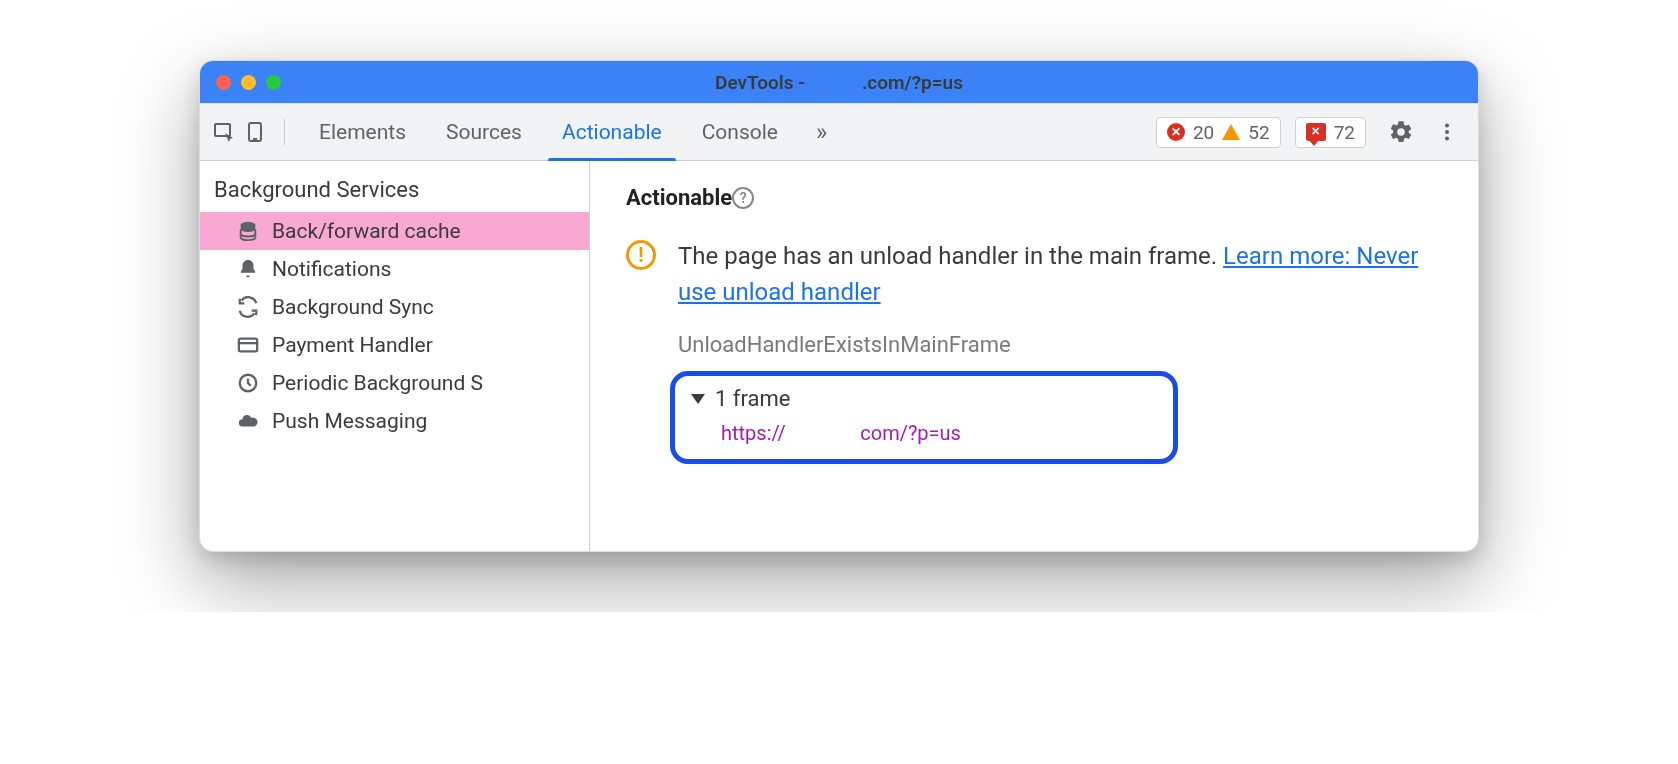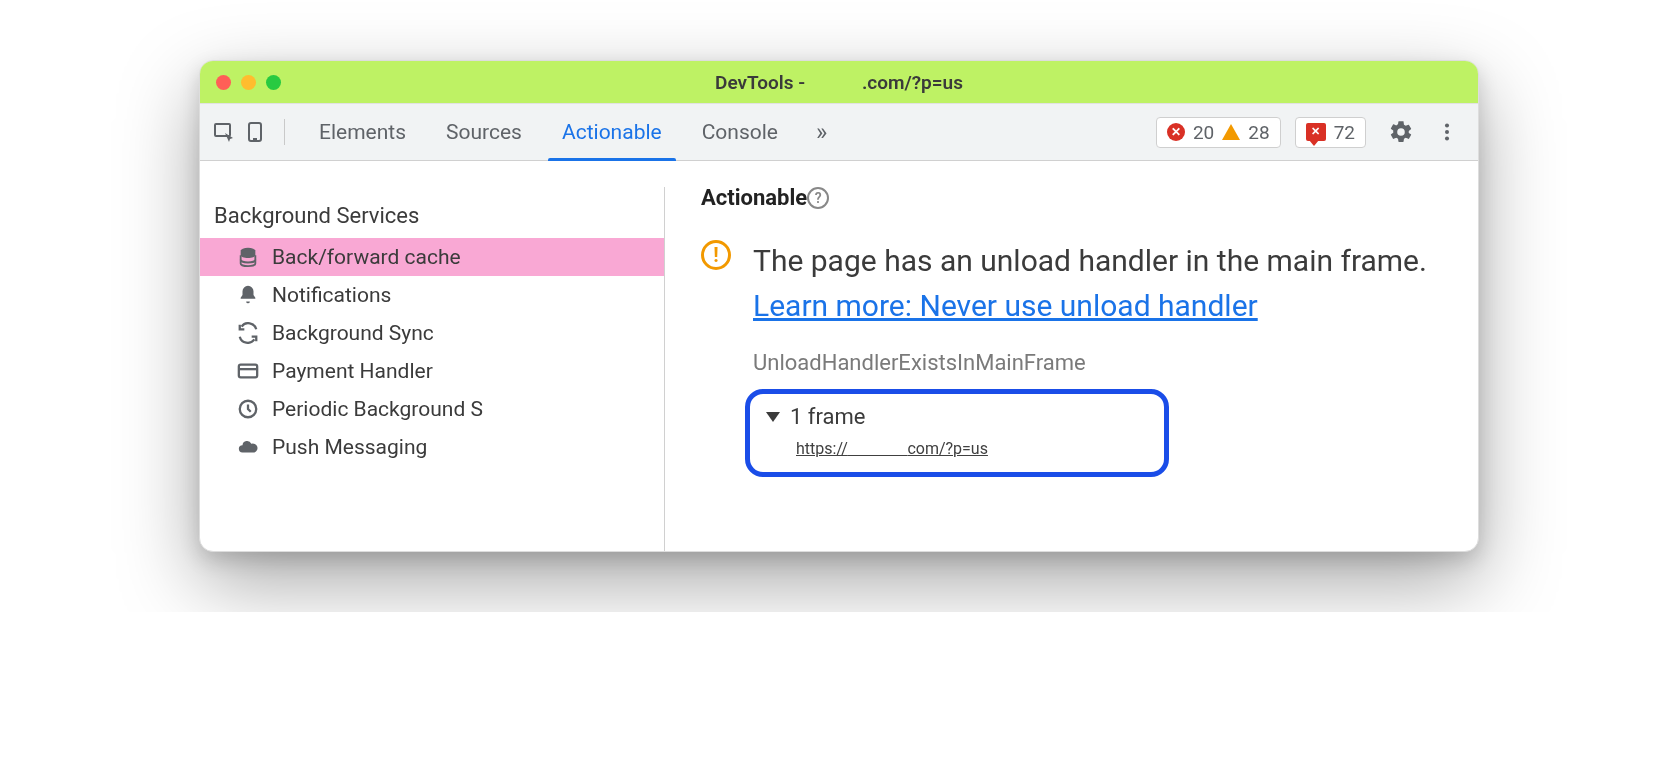--- a/index.html
+++ b/index.html
@@ -16,21 +16,21 @@
       border-radius: 14px;
       box-shadow: 0 30px 80px rgba(0,0,0,0.35), 0 8px 20px rgba(0,0,0,0.15);
       background: #fff;
       overflow: hidden;
       border: 1px solid #ddd;
     }
     .titlebar {
       display: flex;
       align-items: center;
       height: 42px;
-      background: #bef264;
+      background: #3b82f6;
       padding: 0 16px;
       position: relative;
     }
     .traffic-lights { display: flex; gap: 10px; align-items: center; }
     .traffic-light {
       width: 15px; height: 15px; border-radius: 50%;
     }
     .tl-close { background: #ff5f57; }
     .tl-min { background: #ffbd2e; }
     .tl-max { background: #28ca41; }
@@ -131,25 +131,24 @@
     }
     .tb-gear, .tb-menu {
       width: 30px; height: 30px; display:flex; align-items:center; justify-content:center;
       color: #5f6368; cursor:pointer; margin: 0 6px;
     }
     .content {
       display: flex;
       height: 390px;
     }
     .sidebar {
-      width: 465px;
+      width: 390px;
       border-right: 1px solid #d0d0d0;
       overflow: hidden;
       padding-top: 8px;
-      margin-top: 26px;
     }
     .sidebar-heading {
       font-size: 22px;
       color: #3b3b3b;
       padding: 8px 14px 10px 14px;
     }
     .sidebar-item {
       display: flex;
       align-items: center;
       gap: 12px;
@@ -192,56 +191,55 @@
       margin-bottom: 22px;
     }
     .warn-circle {
       width: 30px; height: 30px; border-radius: 50%;
       border: 3px solid #f29900;
       color: #f29900; font-size: 20px; font-weight: 700;
       display:flex;align-items:center;justify-content:center;
       flex-shrink:0; margin-top: 2px;
     }
     .msg-text {
-      font-size: 30px;
+      font-size: 24px;
       color: #3b3b3b;
       line-height: 1.5;
     }
     .msg-text a {
       color: #1a73e8;
       text-decoration: underline;
     }
     .code-name {
       font-size: 22px;
       color: #7a7a7a;
       margin-left: 52px;
       margin-bottom: 14px;
     }
     .frame-box {
       margin-left: 44px;
       border: 5px solid #1a4de8;
       border-radius: 18px;
       padding: 10px 24px 14px 16px;
-      width: 424px;
+      width: 508px;
     }
     .frame-summary {
       font-size: 22px;
       color: #3b3b3b;
       display:flex;align-items:center;gap:10px;
       cursor: pointer;
     }
     .triangle {
       width: 0;height:0;border-left:7px solid transparent;border-right:7px solid transparent;
       border-top:10px solid #3b3b3b;
     }
     .frame-url {
-      font-size: 16px;
-      color: #404040;
+      font-size: 20px;
+      color: #a21caf;
       padding: 10px 0 0 30px;
-      text-decoration: underline;
     }
     svg { display: block; }
   </style>
 </head>
 <body>
 
 <div class="window">
 
   <div class="titlebar">
     <div class="traffic-lights">
@@ -287,21 +285,21 @@
     </div>
 
     <div class="tb-more">»</div>
 
     <div class="spacer"></div>
 
     <div class="badge-group">
       <span class="badge-icon bi-error">✕</span>
       <span>20</span>
       <span class="bi-warn"></span>
-      <span>28</span>
+      <span>52</span>
     </div>
 
     <div class="badge-group">
       <span class="bi-issue"></span>
       <span>72</span>
     </div>
 
     <div class="tb-gear">
       <svg width="26" height="26" viewBox="0 0 24 24" fill="currentColor">
         <path d="M19.14,12.94a7.14,7.14,0,0,0,.05-.94,7.14,7.14,0,0,0-.05-.94l2.03-1.58a.5.5,0,0,0,.12-.64l-1.92-3.32a.5.5,0,0,0-.61-.22l-2.39.96a7.03,7.03,0,0,0-1.62-.94l-.36-2.54A.5.5,0,0,0,13.9,2h-3.8a.5.5,0,0,0-.49.42L9.25,4.96a7.03,7.03,0,0,0-1.62.94l-2.39-.96a.5.5,0,0,0-.61.22L2.71,8.48a.5.5,0,0,0,.12.64l2.03,1.58a7.14,7.14,0,0,0-.05.94,7.14,7.14,0,0,0,.05.94L2.83,14.16a.5.5,0,0,0-.12.64l1.92,3.32a.5.5,0,0,0,.61.22l2.39-.96a7.03,7.03,0,0,0,1.62.94l.36,2.54a.5.5,0,0,0,.49.42h3.8a.5.5,0,0,0,.49-.42l.36-2.54a7.03,7.03,0,0,0,1.62-.94l2.39.96a.5.5,0,0,0,.61-.22l1.92-3.32a.5.5,0,0,0-.12-.64ZM12,15.5A3.5,3.5,0,1,1,15.5,12,3.5,3.5,0,0,1,12,15.5Z"></path>

